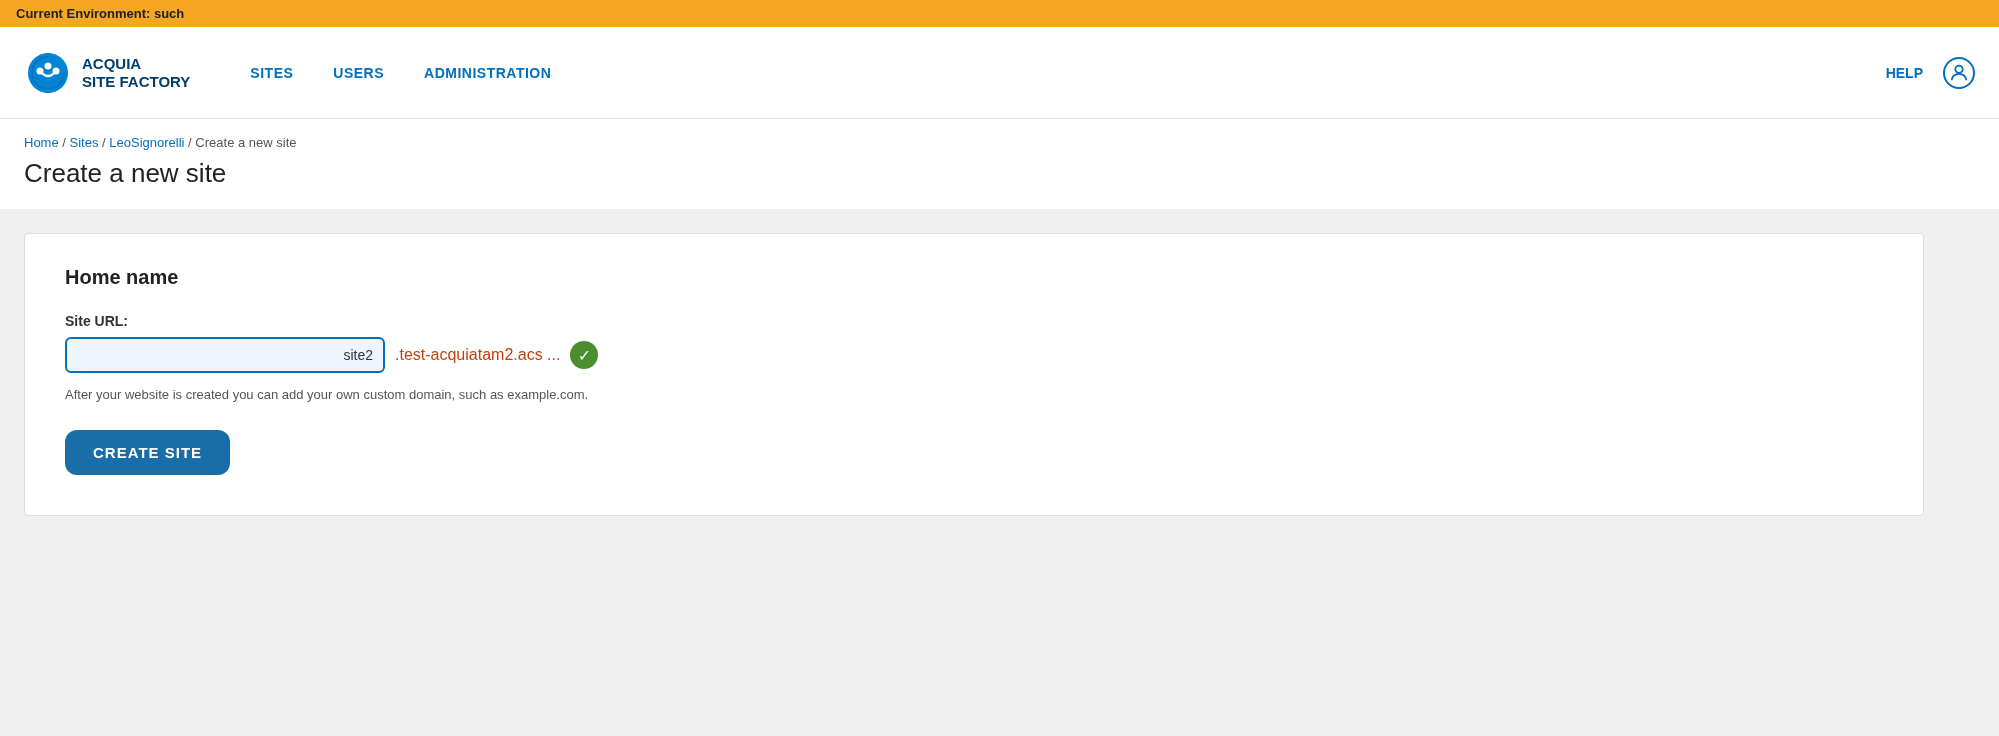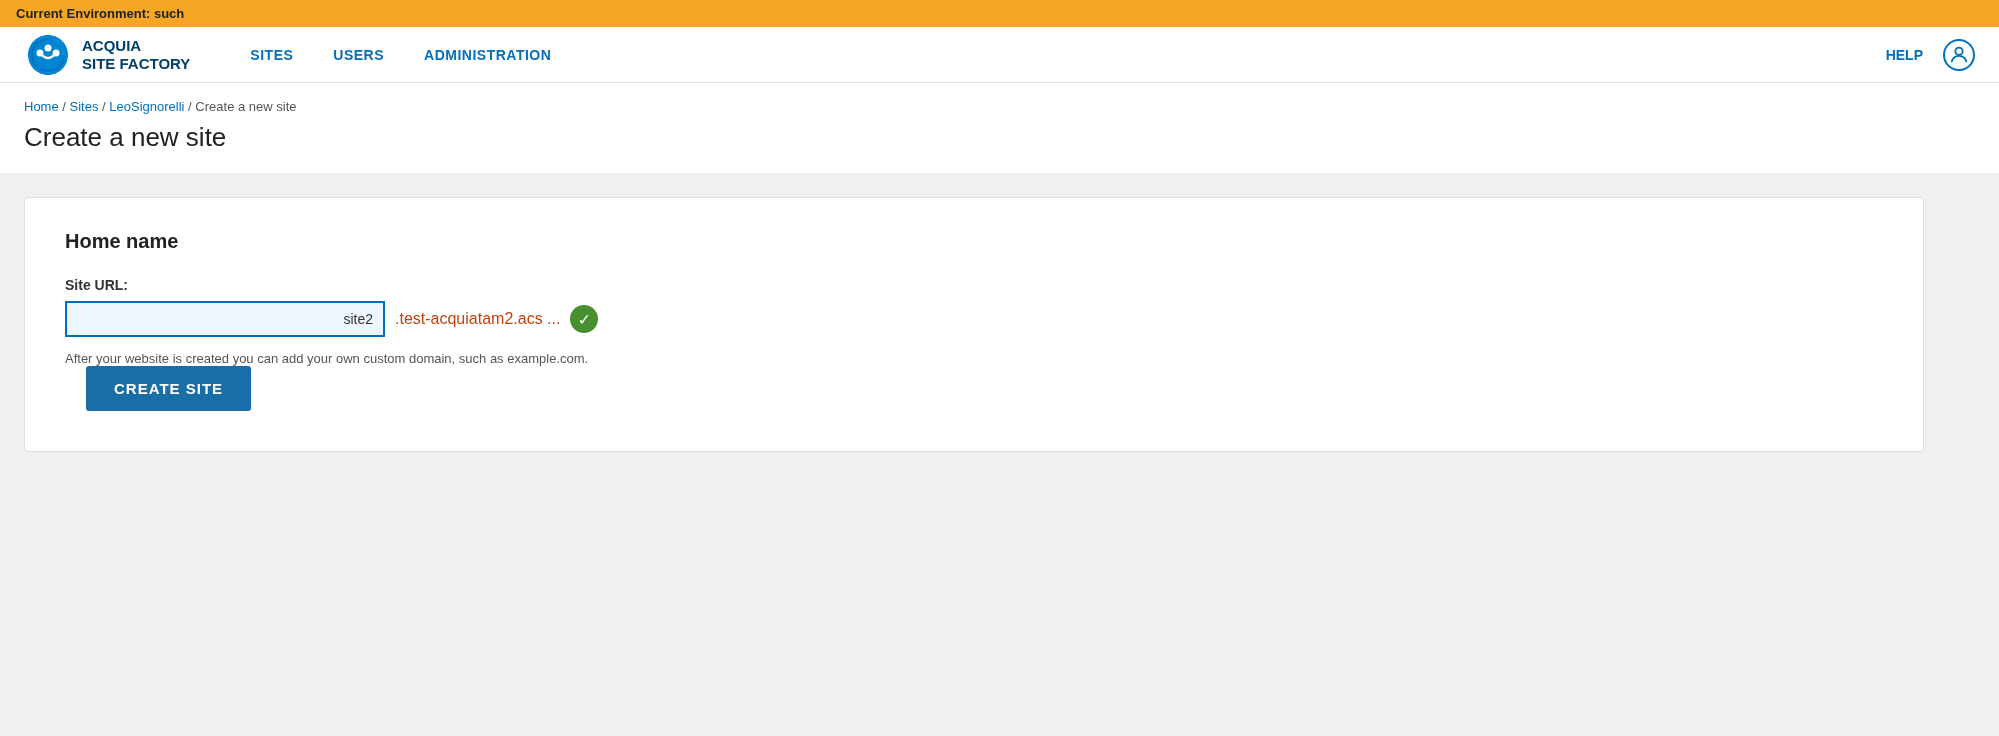--- a/index.html
+++ b/index.html
@@ -14,21 +14,21 @@
       color: #222;
     }
 
     
     .header {
       background: #fff;
       border-bottom: 1px solid #ddd;
       display: flex;
       align-items: center;
       padding: 0 24px;
-      height: 56px;
+      height: 92px;
     }
     .logo-area {
       display: flex;
       align-items: center;
       margin-right: 60px;
     }
     .logo-icon {
       width: 48px;
       height: 48px;
       margin-right: 10px;
@@ -130,21 +130,21 @@
     .url-row {
       display: flex;
       align-items: center;
       gap: 10px;
       margin-bottom: 14px;
     }
     .url-input {
       width: 320px;
       padding: 8px 10px;
       border: 2px solid #0070bc;
-      border-radius: 0;
+      border-radius: 6px;
       font-size: 14px;
       text-align: right;
       background: #eef5fc;
       outline: none;
       color: #333;
     }
     .url-suffix {
       font-size: 16px;
       color: #c2410c;
     }
@@ -155,33 +155,33 @@
       border-radius: 50%;
       display: flex;
       align-items: center;
       justify-content: center;
       color: #fff;
       font-size: 16px;
     }
     .helper-text {
       font-size: 13px;
       color: #555;
+      margin-bottom: 28px;
     }
     .create-btn {
       background: #1a6ea8;
       color: #fff;
       border: none;
       padding: 14px 28px;
       font-size: 15px;
       font-weight: bold;
       letter-spacing: 1px;
-      border-radius: 3px;
+      border-radius: 12px;
       cursor: pointer;
       text-transform: uppercase;
-      margin-left: 21px;
     }
   </style>
 </head>
 <body>
 
 <div class="env-banner">
   <span>Current Environment: such</span>
 </div>
 
 <div class="header">

